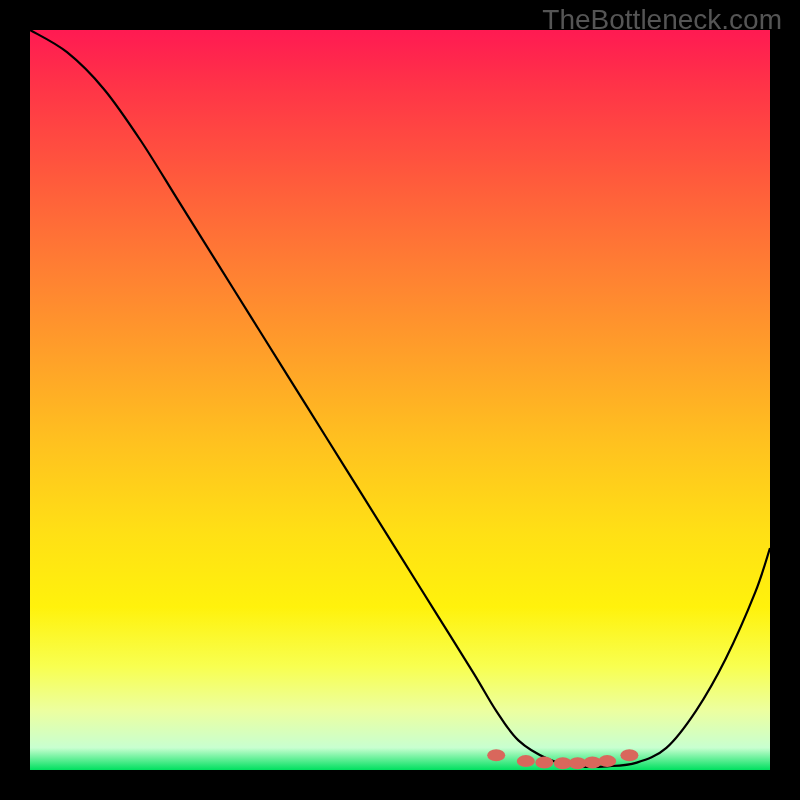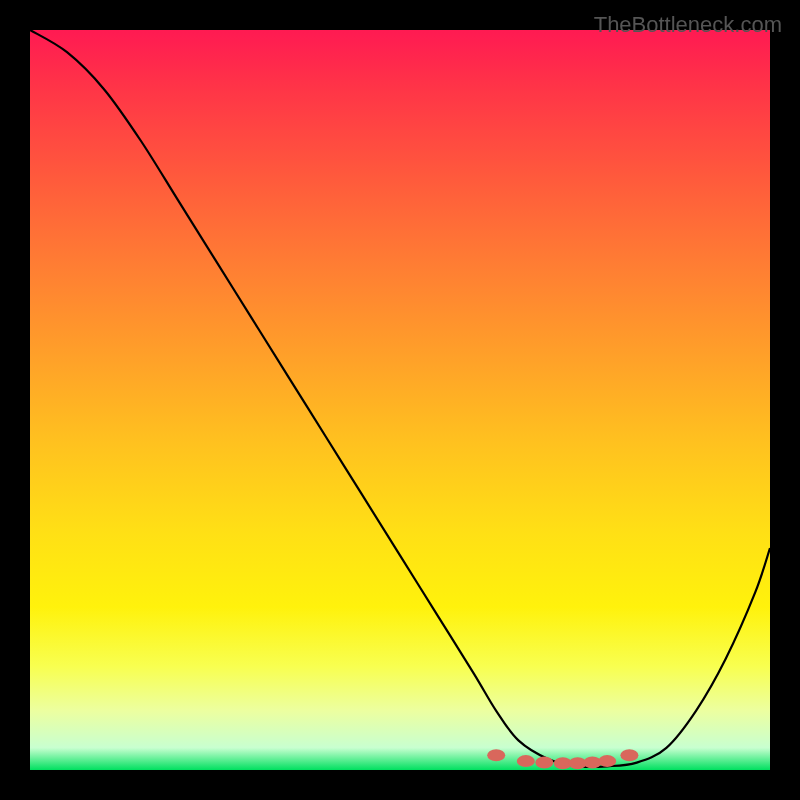--- a/index.html
+++ b/index.html
@@ -12,24 +12,24 @@
     font-family: Arial, sans-serif;
   }
   .container {
     position: relative;
     width: 800px;
     height: 800px;
     background: #000;
   }
   .watermark {
     position: absolute;
-    top: 12px;
+    top: 4px;
     right: 18px;
     color: #555;
-    font-size: 22px;
+    font-size: 28px;
     font-weight: 500;
     z-index: 10;
   }
   .plot-area {
     position: absolute;
     left: 30px;
     top: 30px;
     width: 740px;
     height: 740px;
   }

